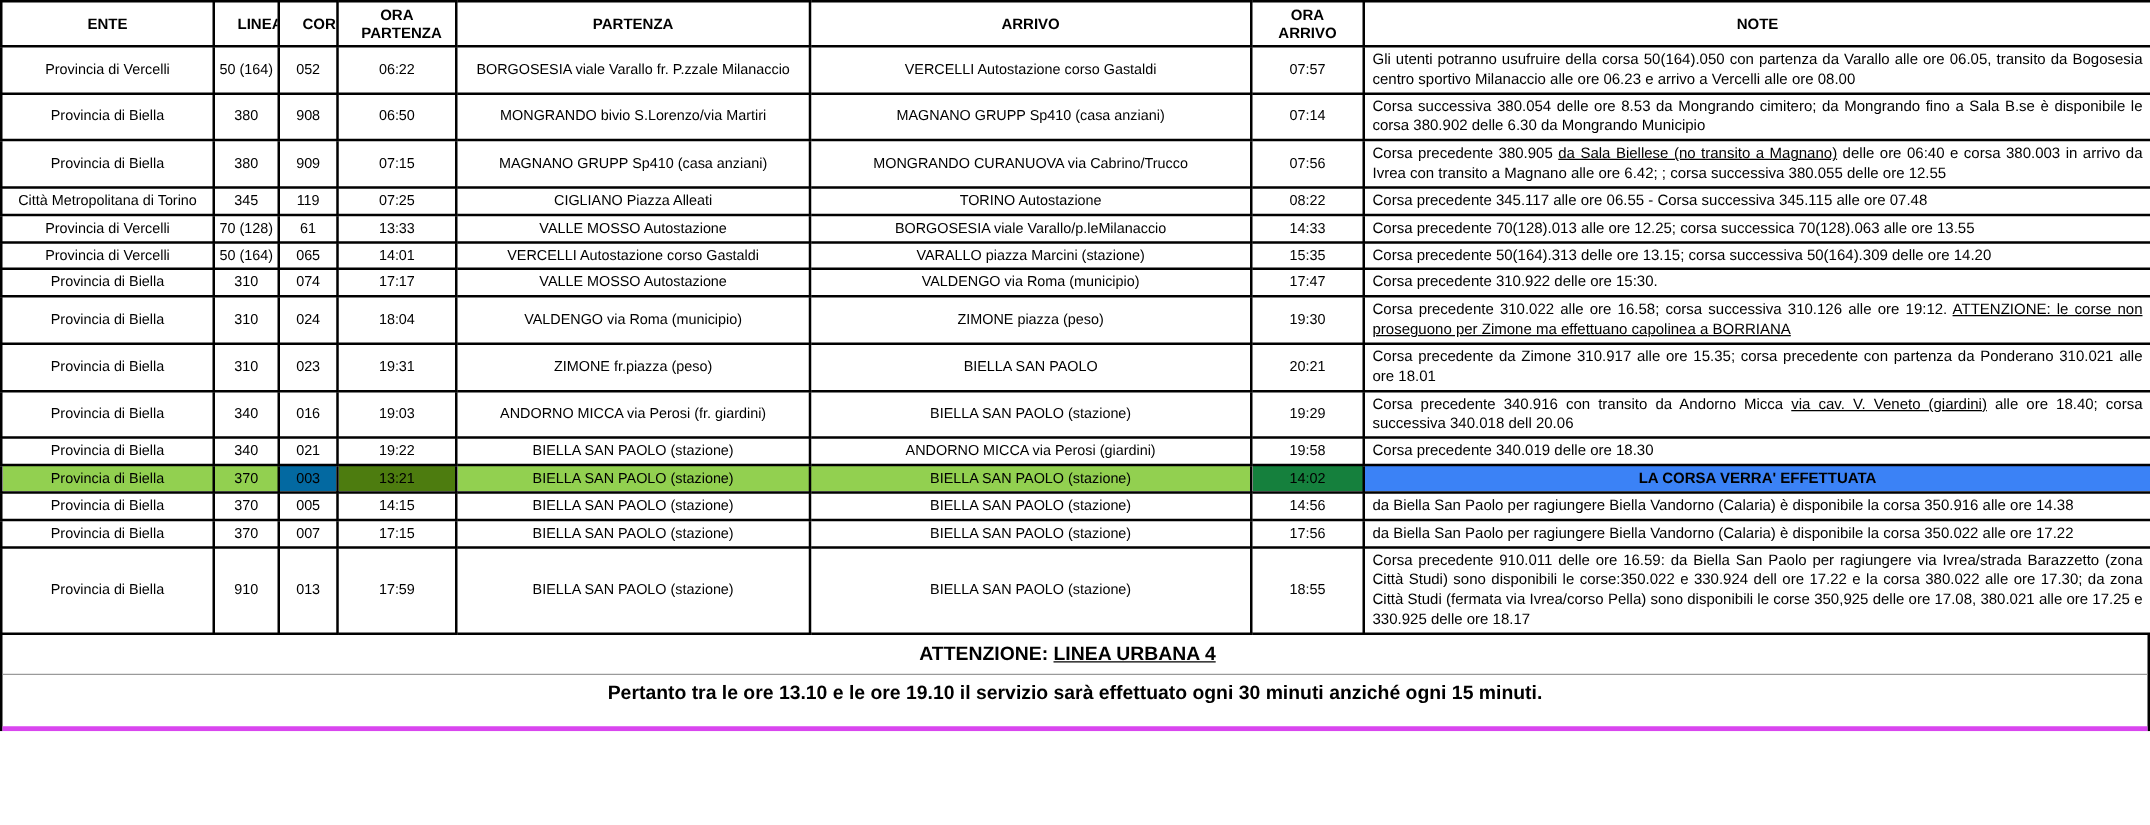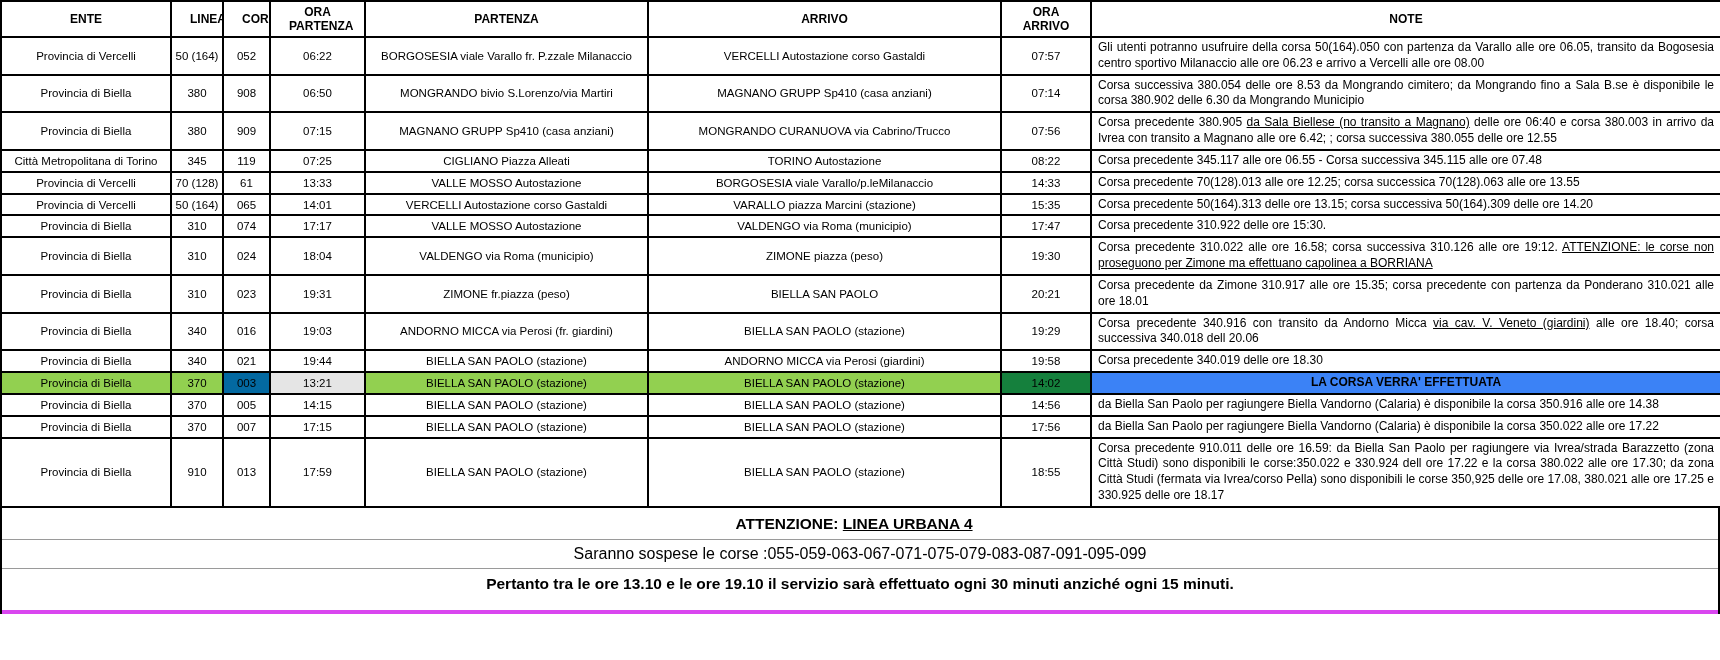--- a/index.html
+++ b/index.html
@@ -201,31 +201,31 @@
           <td>19:03</td>
           <td>ANDORNO MICCA via Perosi (fr. giardini)</td>
           <td>BIELLA SAN PAOLO (stazione)</td>
           <td>19:29</td>
           <td class="note"><span>Corsa precedente 340.916 con transito da Andorno Micca </span><u>via cav. V. Veneto (giardini)</u><span> alle ore 18.40; corsa successiva 340.018 dell 20.06</span></td>
         </tr>
         <tr>
           <td>Provincia di Biella</td>
           <td>340</td>
           <td>021</td>
-          <td>19:44</td>
+          <td>19:22</td>
           <td>BIELLA SAN PAOLO (stazione)</td>
           <td>ANDORNO MICCA via Perosi (giardini)</td>
           <td>19:58</td>
           <td class="note"><span>Corsa precedente 340.019 delle ore 18.30</span></td>
         </tr>
         <tr>
           <td style="background: rgb(146, 208, 80);">Provincia di Biella</td>
           <td style="background: rgb(146, 208, 80);">370</td>
           <td style="background: #0369a1;">003</td>
-          <td style="background: #e5e5e5;">13:21</td>
+          <td style="background: #4d7c0f;">13:21</td>
           <td style="background: rgb(146, 208, 80);">BIELLA SAN PAOLO (stazione)</td>
           <td style="background: rgb(146, 208, 80);">BIELLA SAN PAOLO (stazione)</td>
           <td style="background: #15803d;">14:02</td>
           <td class="note center bold" style="background: #3b82f6;"><span>LA CORSA VERRA' EFFETTUATA</span></td>
         </tr>
         <tr>
           <td>Provincia di Biella</td>
           <td>370</td>
           <td>005</td>
           <td>14:15</td>
@@ -252,17 +252,16 @@
           <td>BIELLA SAN PAOLO (stazione)</td>
           <td>BIELLA SAN PAOLO (stazione)</td>
           <td>18:55</td>
           <td class="note"><span>Corsa precedente 910.011 delle ore 16.59: da Biella San Paolo per ragiungere via Ivrea/strada Barazzetto (zona Città Studi) sono disponibili le corse:350.022 e 330.924 dell ore 17.22 e la corsa 380.022 alle ore 17.30; da zona Città Studi (fermata via Ivrea/corso Pella) sono disponibili le corse 350,925 delle ore 17.08, 380.021 alle ore 17.25 e 330.925 delle ore 18.17</span></td>
         </tr>
       </tbody>
   </table>
 
   <div class="footer">
     <div class="fline f1"><span>ATTENZIONE: </span><span class="u">LINEA URBANA 4</span></div>
-    <div class="fline f2">Saranno sospese le corse :055-059-063-067-071-075-079-083-087-091-095-099</div>
     <div class="fline f3">Pertanto tra le ore 13.10 e le ore 19.10 il servizio sarà effettuato ogni 30 minuti anziché ogni 15 minuti.</div>
   </div>
 
 </div>
 
 </body></html>

